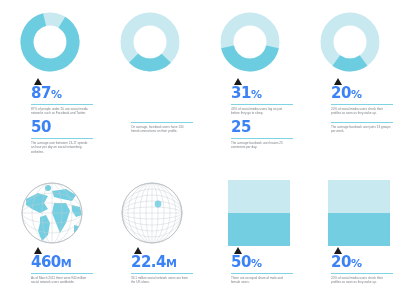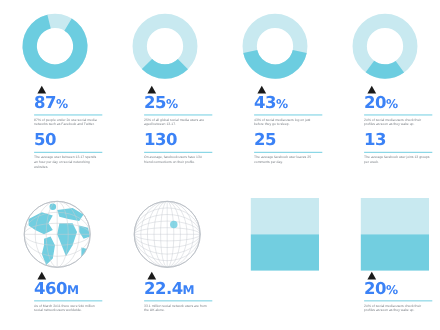--- a/index.html
+++ b/index.html
@@ -104,38 +104,32 @@
     </div>
   </div>
 
   <div class="cell r1">
     <div class="donut-wrap">
       <svg class="donut" viewBox="0 0 64 64">
         <circle cx="32" cy="32" r="23" fill="none" stroke="#C8E9F0" stroke-width="13"></circle>
         <circle cx="32" cy="32" r="23" fill="none" stroke="#6CCDE0" stroke-width="13" stroke-dasharray="36.1 234.2" transform="rotate(45 32 32)"></circle>
       </svg>
     </div>
-    <div class="stat">
-      <div class="pointer"></div>
-      <div class="num"><span>25</span><span class="unit">%</span></div>
-      <div class="rule"></div>
-      <div class="cap">25% of all global social media users are aged between 13-17.</div>
-    </div>
   </div>
 
   <div class="cell r1">
     <div class="donut-wrap">
       <svg class="donut" viewBox="0 0 64 64">
         <circle cx="32" cy="32" r="23" fill="none" stroke="#C8E9F0" stroke-width="13"></circle>
         <circle cx="32" cy="32" r="23" fill="none" stroke="#6CCDE0" stroke-width="13" stroke-dasharray="62.1 208.2" transform="rotate(12 32 32)"></circle>
       </svg>
     </div>
     <div class="stat">
       <div class="pointer"></div>
-      <div class="num"><span>43</span><span class="unit">%</span></div>
+      <div class="num"><span>31</span><span class="unit">%</span></div>
       <div class="rule"></div>
       <div class="cap">43% of social media users log on just before they go to sleep.</div>
     </div>
   </div>
 
   <div class="cell r1">
     <div class="donut-wrap">
       <svg class="donut" viewBox="0 0 64 64">
         <circle cx="32" cy="32" r="23" fill="none" stroke="#C8E9F0" stroke-width="13"></circle>
         <circle cx="32" cy="32" r="23" fill="none" stroke="#6CCDE0" stroke-width="13" stroke-dasharray="28.9 241.4" transform="rotate(54 32 32)"></circle>
@@ -152,37 +146,35 @@
   <div class="cell r2">
     <div class="stat">
       <div class="num"><span>50</span><span class="unit"></span></div>
       <div class="rule"></div>
       <div class="cap">The average user between 13-17 spends an hour per day on social networking websites.</div>
     </div>
   </div>
 
   <div class="cell r2">
     <div class="stat">
-      <div class="num"><span>130</span><span class="unit"></span></div>
       <div class="rule"></div>
       <div class="cap">On average, facebook users have 130 friend connections on their profile.</div>
     </div>
   </div>
 
   <div class="cell r2">
     <div class="stat">
       <div class="num"><span>25</span><span class="unit"></span></div>
       <div class="rule"></div>
       <div class="cap">The average facebook user leaves 25 comments per day.</div>
     </div>
   </div>
 
   <div class="cell r2">
     <div class="stat">
-      <div class="num"><span>13</span><span class="unit"></span></div>
       <div class="rule"></div>
       <div class="cap">The average facebook user joins 13 groups per week.</div>
     </div>
   </div>
 
   <div class="cell r3">
     <div class="globe-wrap">
       <svg class="globe" viewBox="0 0 68 68">
         <defs>
             <clipPath id="gclip">
@@ -249,20 +241,26 @@
       <div class="rule"></div>
       <div class="cap">33.1 million social network users are from the UK alone.</div>
     </div>
   </div>
 
   <div class="cell r3">
     <div class="bar-wrap">
       <div class="bar-top" style="height:50%"></div>
       <div class="bar-bot" style="height:50%"></div>
     </div>
+    <div class="stat">
+      <div class="pointer"></div>
+      <div class="num"><span>50</span><span class="unit">%</span></div>
+      <div class="rule"></div>
+      <div class="cap">There are an equal share of male and female users.</div>
+    </div>
   </div>
 
   <div class="cell r3">
     <div class="bar-wrap">
       <div class="bar-top" style="height:50%"></div>
       <div class="bar-bot" style="height:50%"></div>
     </div>
     <div class="stat">
       <div class="pointer"></div>
       <div class="num"><span>20</span><span class="unit">%</span></div>

